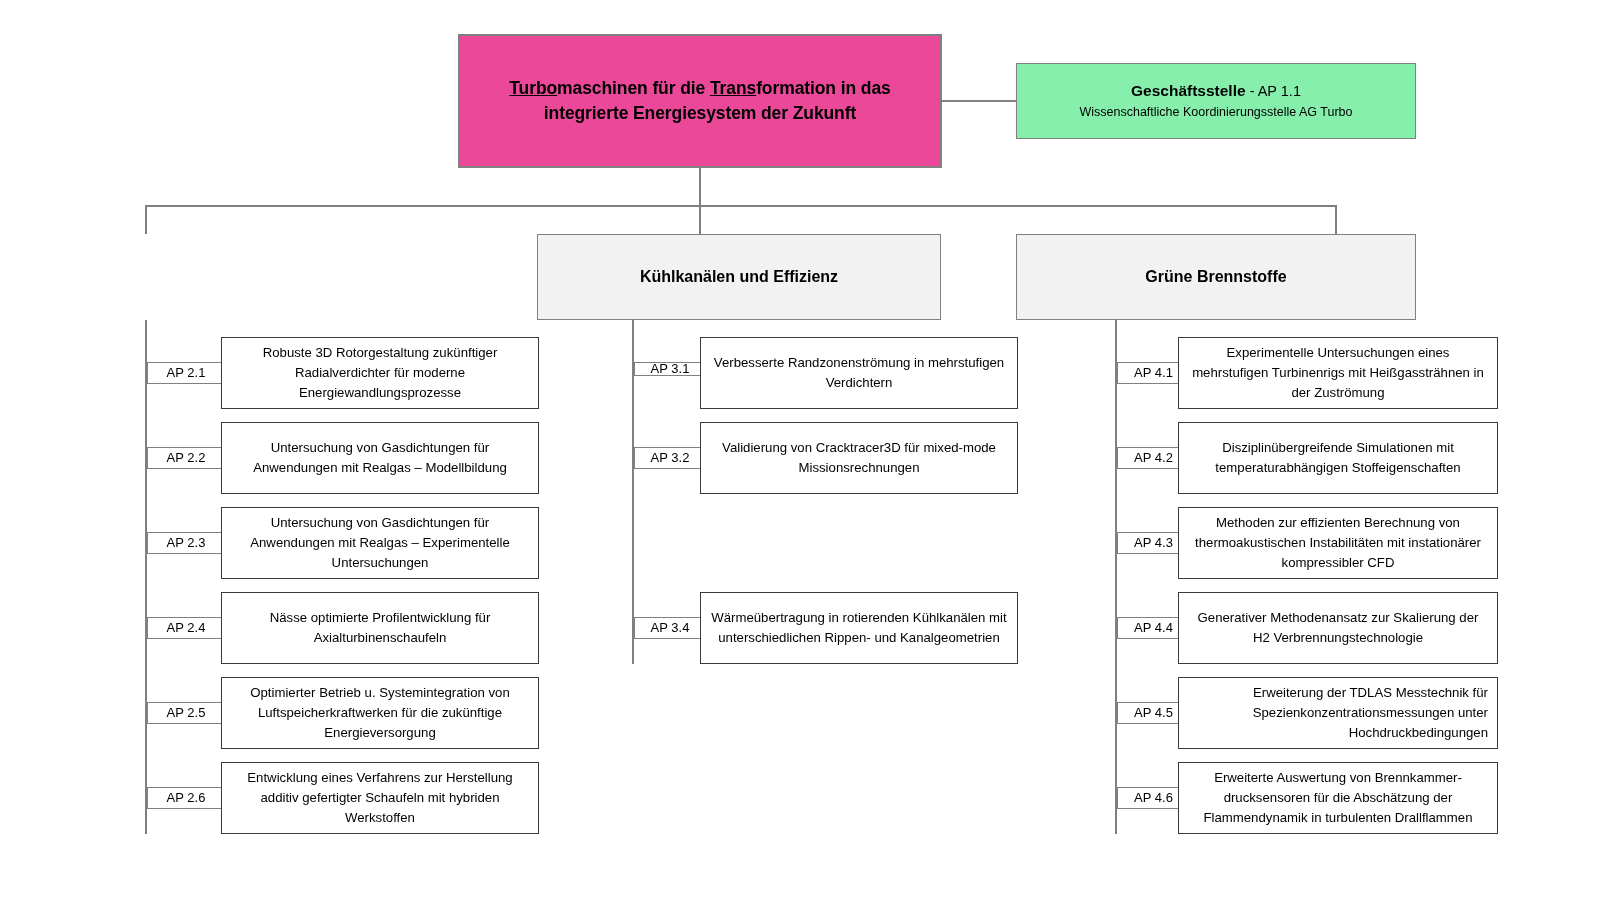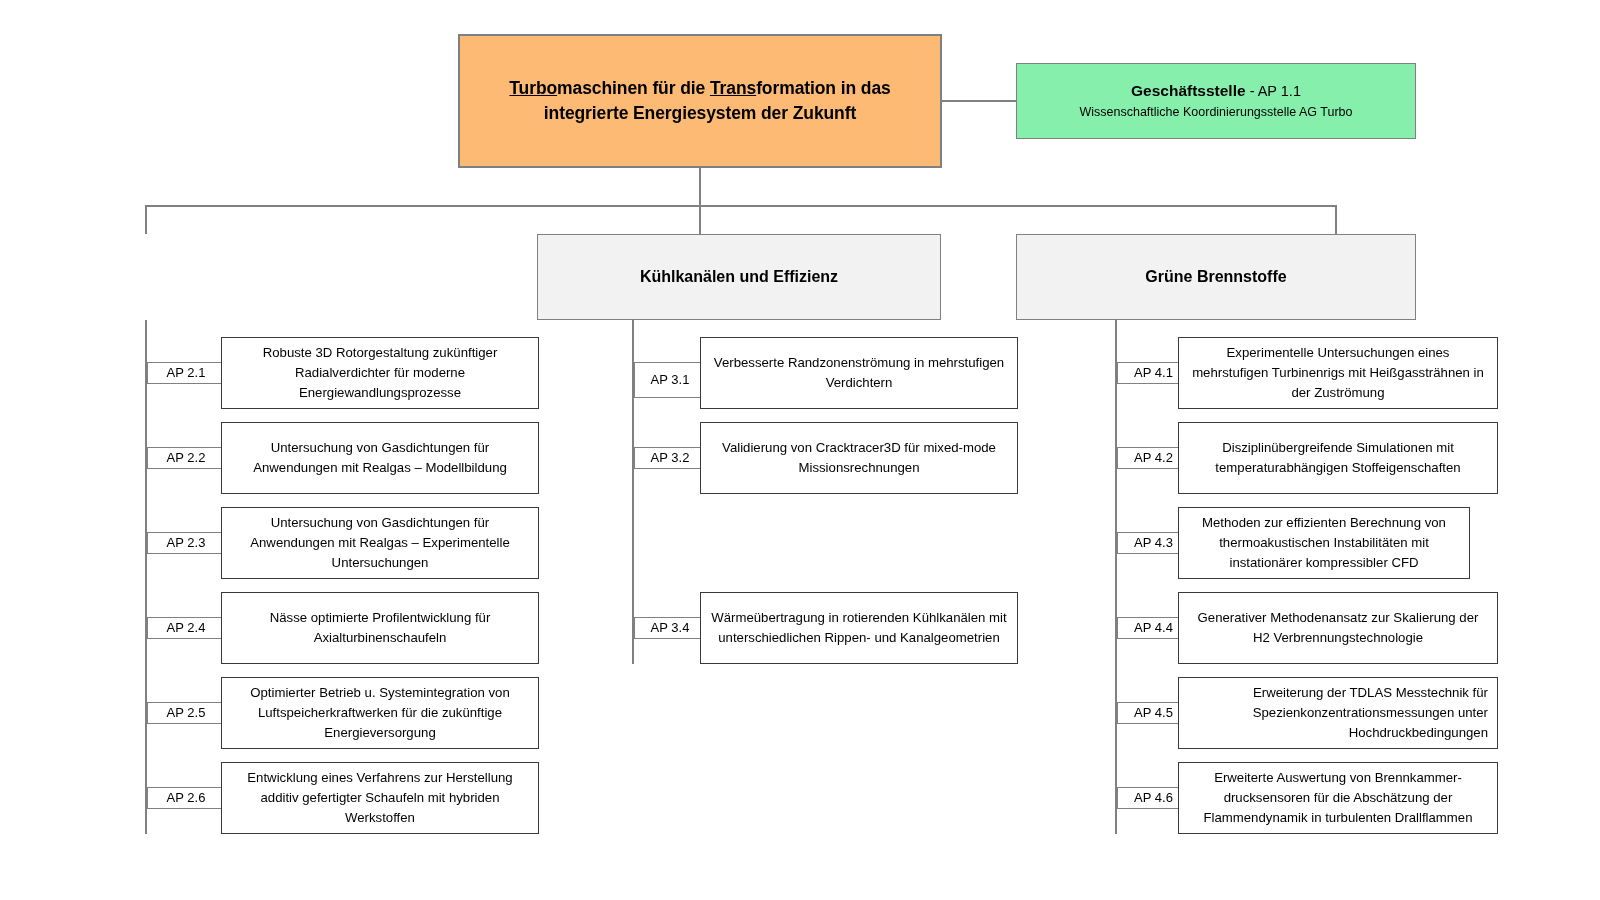--- a/index.html
+++ b/index.html
@@ -29,21 +29,21 @@
   .line-v { width: 2px; }
   .line-h { height: 2px; }
 
   
   #root-box {
     position: absolute;
     left: 458px;
     top: 34px;
     width: 484px;
     height: 134px;
-    background: #fdba74;
+    background: #ec4899;
     border: 2px solid #808080;
     box-sizing: border-box;
     display: flex;
     align-items: center;
     justify-content: center;
     text-align: center;
   }
   #root-title {
     font-size: 17.5px;
     font-weight: bold;
@@ -195,21 +195,21 @@
       <div class="wp-box" style="left: 221px; width: 318px; top: 677px; height: 72px;">
         <div class="wp-title">Optimierter Betrieb u. Systemintegration von Luftspeicherkraftwerken für die zukünftige Energieversorgung</div>
       </div>
       <div class="ap-box" style="left: 147px; width: 78px; top: 787px; height: 22px;">
         <span class="ap-label">AP 2.6</span>
       </div>
       <div class="wp-box" style="left: 221px; width: 318px; top: 762px; height: 72px;">
         <div class="wp-title">Entwicklung eines Verfahrens zur Herstellung additiv gefertigter Schaufeln mit hybriden Werkstoffen</div>
       </div>
       <div class="line-v" style="left: 632px; top: 320px; height: 344px;"></div>
-      <div class="ap-box" style="left: 634px; width: 72px; top: 362px; height: 36px;">
+      <div class="ap-box" style="left: 634px; width: 72px; top: 362px; height: 14px;">
         <span class="ap-label">AP 3.1</span>
       </div>
       <div class="wp-box" style="left: 700px; width: 318px; top: 337px; height: 72px;">
         <div class="wp-title">Verbesserte Randzonenströmung in mehrstufigen Verdichtern</div>
       </div>
       <div class="ap-box" style="left: 634px; width: 72px; top: 447px; height: 22px;">
         <span class="ap-label">AP 3.2</span>
       </div>
       <div class="wp-box" style="left: 700px; width: 318px; top: 422px; height: 72px;">
         <div class="wp-title">Validierung von Cracktracer3D für mixed-mode Missionsrechnungen</div>
@@ -229,21 +229,21 @@
       </div>
       <div class="ap-box" style="left: 1117px; width: 73px; top: 447px; height: 22px;">
         <span class="ap-label">AP 4.2</span>
       </div>
       <div class="wp-box" style="left: 1178px; width: 320px; top: 422px; height: 72px; justify-content: center;">
         <div class="wp-title">Disziplinübergreifende Simulationen mit temperaturabhängigen Stoffeigenschaften</div>
       </div>
       <div class="ap-box" style="left: 1117px; width: 73px; top: 532px; height: 22px; text-align: center;">
         <span class="ap-label">AP 4.3</span>
       </div>
-      <div class="wp-box" style="left: 1178px; width: 292px; top: 507px; height: 72px;">
+      <div class="wp-box" style="left: 1178px; width: 320px; top: 507px; height: 72px;">
         <div class="wp-title">Methoden zur effizienten Berechnung von thermoakustischen Instabilitäten mit instationärer kompressibler CFD</div>
       </div>
       <div class="ap-box" style="left: 1117px; width: 73px; top: 617px; height: 22px;">
         <span class="ap-label">AP 4.4</span>
       </div>
       <div class="wp-box" style="left: 1178px; width: 320px; top: 592px; height: 72px;">
         <div class="wp-title">Generativer Methodenansatz zur Skalierung der H2 Verbrennungstechnologie</div>
       </div>
       <div class="ap-box" style="left: 1117px; width: 73px; top: 702px; height: 22px;">
         <span class="ap-label">AP 4.5</span>

